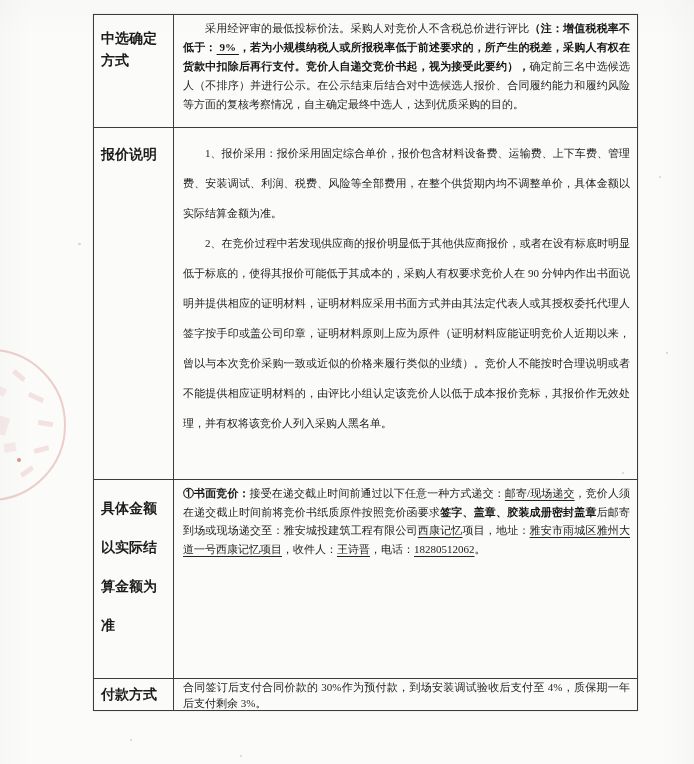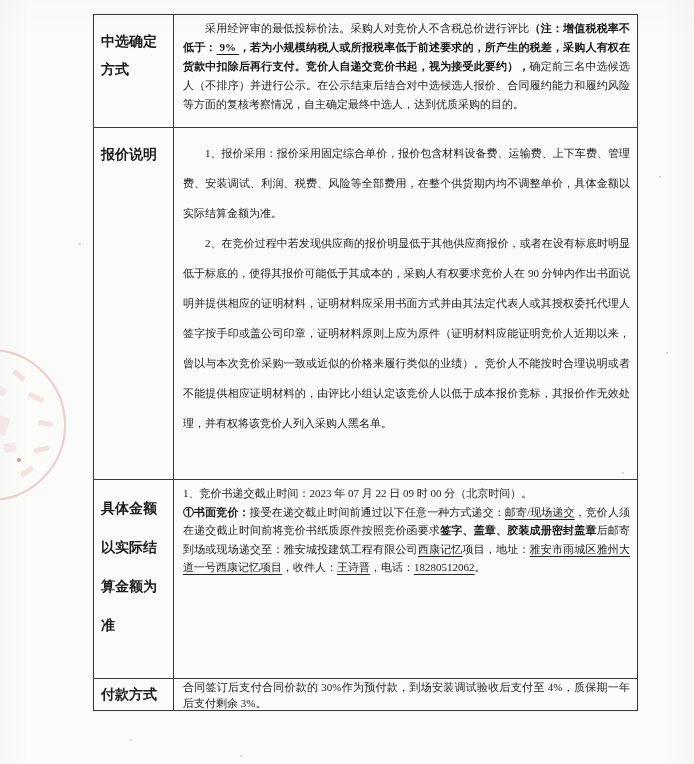--- a/index.html
+++ b/index.html
@@ -30,21 +30,21 @@
   .row.r0{height:112px;}
   .row.r1{height:352px;}
   .row.r2{height:199px;}
   .row.r3{height:32px;}
   .cell-label{
     width:80px;flex:0 0 80px;box-sizing:border-box;
     border-right:1px solid var(--border);
     font-weight:bold;font-size:14px;color:#1c1c1c;
     padding:12px 3px 0 7px;overflow:hidden;
   }
-  .r0 .cell-label{line-height:28px;padding-top:13px;font-family:Liberation Mono, monospace;}
+  .r0 .cell-label{line-height:22px;padding-top:13px;font-family:Liberation Mono, monospace;}
   .r1 .cell-label{line-height:18px;padding-top:18px;}
   .r2 .cell-label{line-height:39px;padding-top:9px;}
   .r3 .cell-label{display:flex;align-items:center;padding-top:0;line-height:16px;}
   .cell-content{
     flex:1;box-sizing:border-box;overflow:hidden;
     padding:0 7px 0 9px;
     font-size:11px;text-align:justify;
   }
   .r0 .cell-content{padding-top:4px;line-height:19px;}
   .r1 .cell-content{padding-top:10px;line-height:30px;}
@@ -118,21 +118,20 @@
       <div class="cell-label">报价说明</div>
       <div class="cell-content">
           <p class="para indent"><span>1、报价采用：报价采用固定综合单价，报价包含材料设备费、运输费、上下车费、管理费、安装调试、利润、税费、风险等全部费用，在整个供货期内均不调整单价，具体金额以实际结算金额为准。</span></p>
           <p class="para indent"><span>2、在竞价过程中若发现供应商的报价明显低于其他供应商报价，或者在设有标底时明显低于标底的，使得其报价可能低于其成本的，采购人有权要求竞价人在 90 分钟内作出书面说明并提供相应的证明材料，证明材料应采用书面方式并由其法定代表人或其授权委托代理人签字按手印或盖公司印章，证明材料原则上应为原件（证明材料应能证明竞价人近期以来，曾以与本次竞价采购一致或近似的价格来履行类似的业绩）。竞价人不能按时合理说明或者不能提供相应证明材料的，由评比小组认定该竞价人以低于成本报价竞标，其报价作无效处理，并有权将该竞价人列入采购人黑名单。</span></p>
         </div>
     </div>
 
     <div class="row r2">
       <div class="cell-label">具体金额以实际结算金额为准</div>
       <div class="cell-content">
-          <p class="para"><span>1、竞价书递交截止时间：2023 年 07 月 22 日 09 时 00 分（北京时间）。</span></p>
           <p class="para"><span class="b">①书面竞价：</span><span>接受在递交截止时间前通过以下任意一种方式递交：</span><span class="u">邮寄/现场递交</span><span>，竞价人须在递交截止时间前将竞价书纸质原件按照竞价函要求</span><span class="b">签字、盖章、胶装成册密封盖章</span><span>后邮寄到场或现场递交至：雅安城投建筑工程有限公司</span><span class="u">西康记忆</span><span>项目，地址：</span><span class="u">雅安市雨城区雅州大道一号西康记忆项目</span><span>，收件人：</span><span class="u">王诗晋</span><span>，电话：</span><span class="u">18280512062</span><span>。</span></p>
         </div>
     </div>
 
     <div class="row r3">
       <div class="cell-label">付款方式</div>
       <div class="cell-content">
           <p class="para"><span>合同签订后支付合同价款的 30%作为预付款，到场安装调试验收后支付至 4%，质保期一年后支付剩余 3%。</span></p>
         </div>
     </div>

